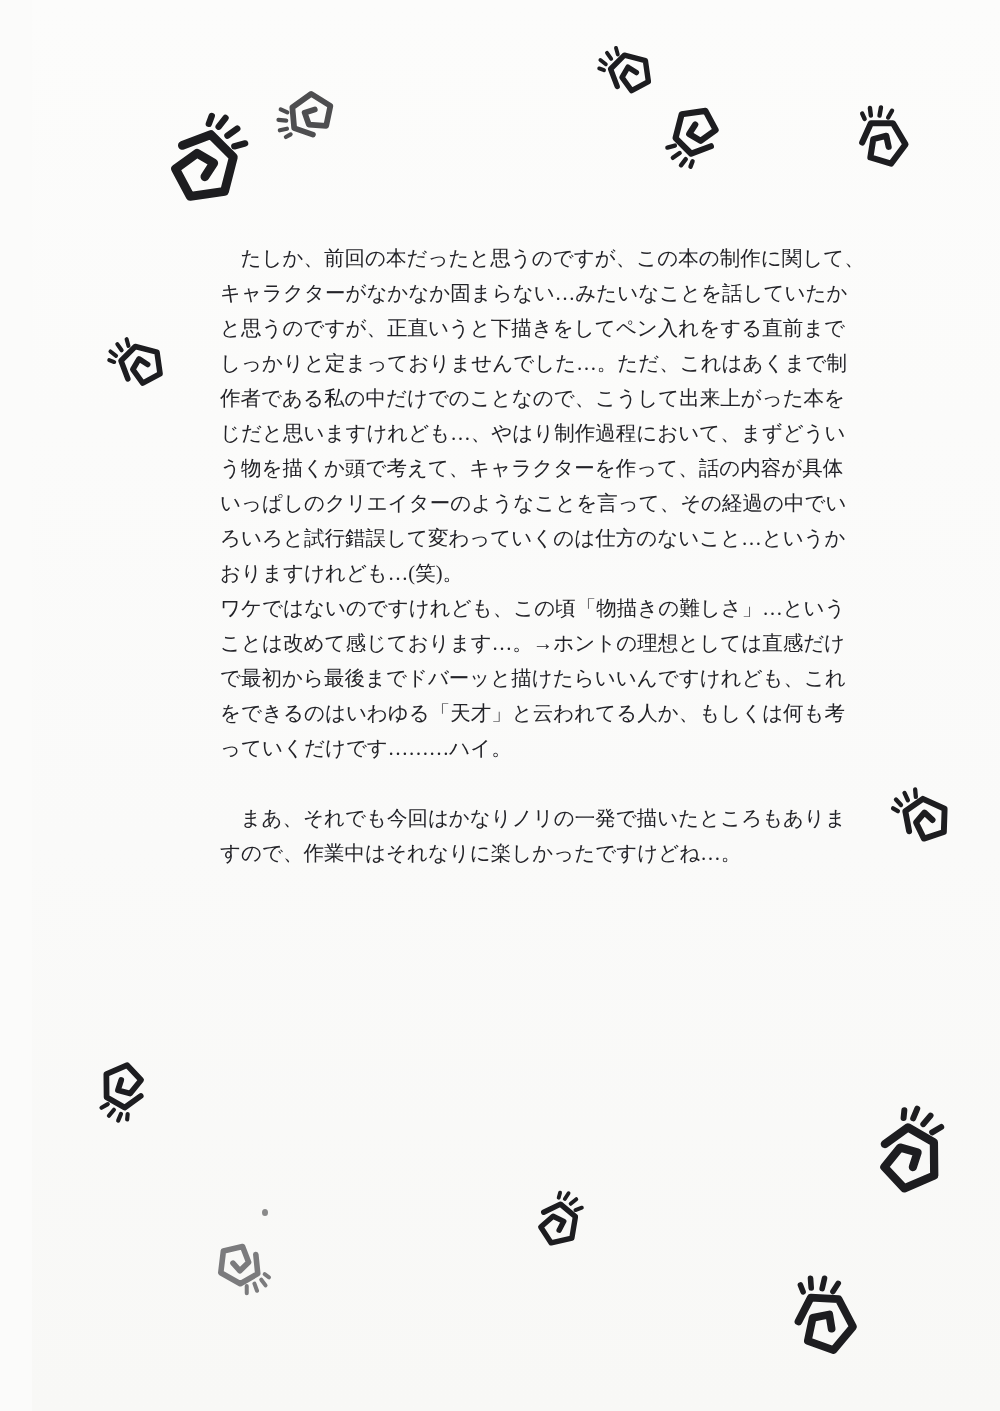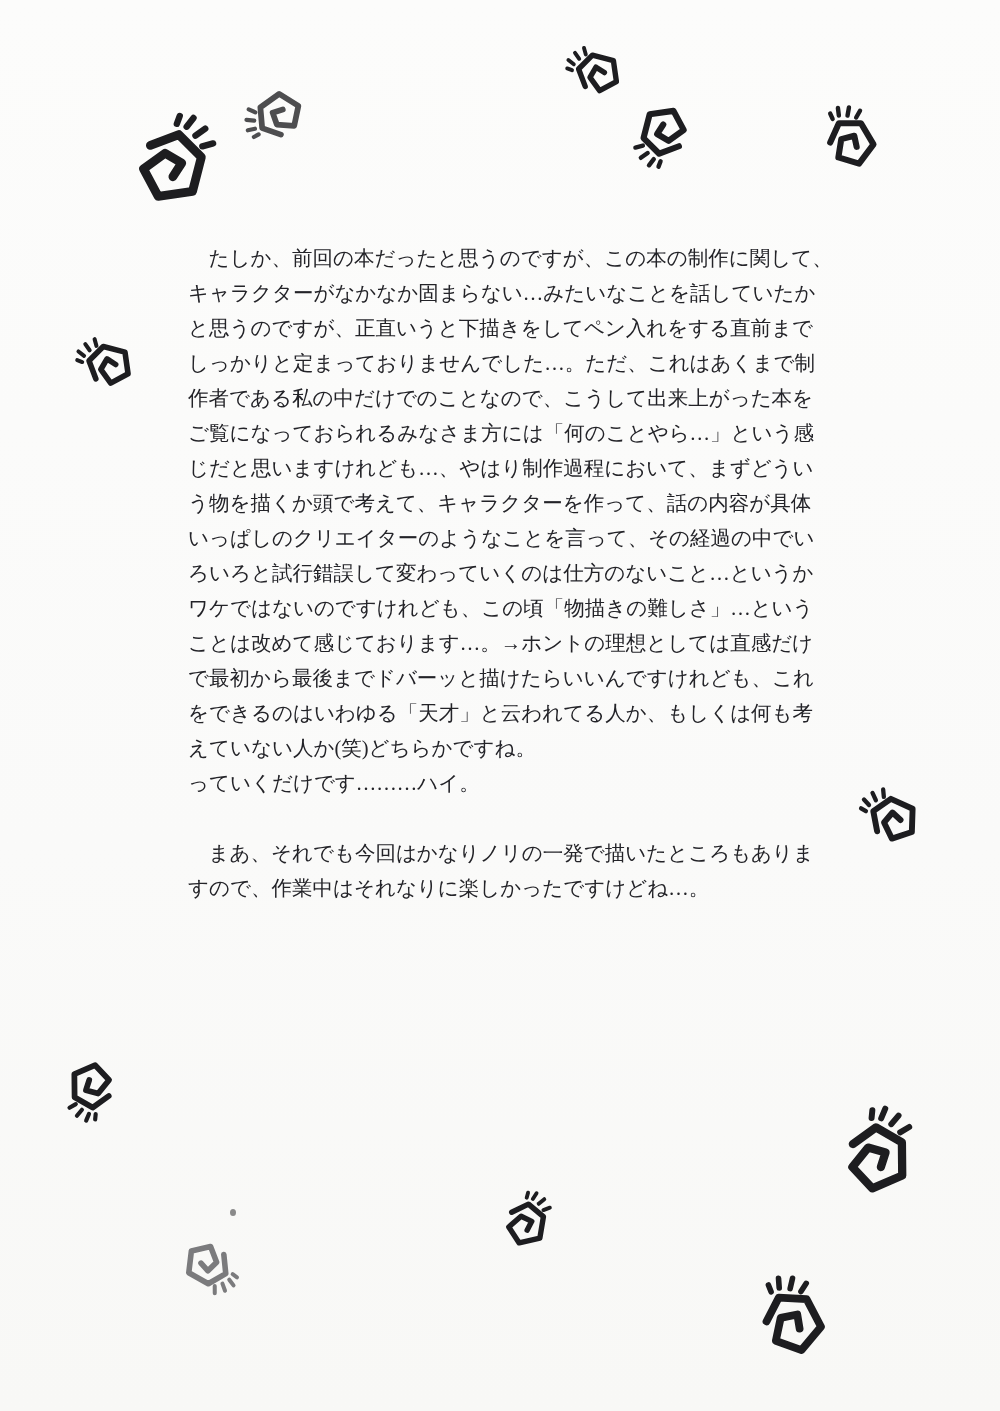--- a/index.html
+++ b/index.html
@@ -11,20 +11,21 @@
     height: 1411px;
     position: relative;
     background: #fbfbfa;
     overflow: hidden;
     font-family: "Liberation Serif", "DejaVu Serif", serif;
   }
   .page {
     position: absolute;
     inset: 0;
     background: linear-gradient(180deg, #fcfcfb 0%, #fafaf9 60%, #f8f8f6 100%);
+    margin-left: 32px;
   }
   .text-block {
     position: absolute;
     left: 188px;
     top: 241px;
     width: 672px;
     color: #232328;
     font-size: 20.5px;
     letter-spacing: 0px;
   }
@@ -70,30 +71,29 @@
       </g>
     </defs>
   </svg>
 
   <div class="text-block">
       <div class="text-line">　たしか、前回の本だったと思うのですが、この本の制作に関して、</div>
       <div class="text-line">キャラクターがなかなか固まらない…みたいなことを話していたか</div>
       <div class="text-line">と思うのですが、正直いうと下描きをしてペン入れをする直前まで</div>
       <div class="text-line">しっかりと定まっておりませんでした…。ただ、これはあくまで制</div>
       <div class="text-line">作者である私の中だけでのことなので、こうして出来上がった本を</div>
-      <div class="text-line">ご覧になっておられるみなさま方には「何のことやら…」という感</div>
       <div class="text-line">じだと思いますけれども…、やはり制作過程において、まずどうい</div>
       <div class="text-line">う物を描くか頭で考えて、キャラクターを作って、話の内容が具体</div>
       <div class="text-line">いっぱしのクリエイターのようなことを言って、その経過の中でい</div>
       <div class="text-line">ろいろと試行錯誤して変わっていくのは仕方のないこと…というか</div>
+      <div class="text-line">おりますけれども…(笑)。</div>
       <div class="text-line">ワケではないのですけれども、この頃「物描きの難しさ」…という</div>
       <div class="text-line">ことは改めて感じております…。→ホントの理想としては直感だけ</div>
       <div class="text-line">で最初から最後までドバーッと描けたらいいんですけれども、これ</div>
       <div class="text-line">をできるのはいわゆる「天才」と云われてる人か、もしくは何も考</div>
-      <div class="text-line">えていない人か(笑)どちらかですね。</div>
       <div class="text-line">っていくだけです………ハイ。</div>
       <div class="text-line"></div>
       <div class="text-line">　まあ、それでも今回はかなりノリの一発で描いたところもありま</div>
       <div class="text-line">すので、作業中はそれなりに楽しかったですけどね…。</div>
     </div>
 
   <svg class="stamp" viewBox="0 0 100 100" style="left:120px; top:114px; width:98px; height:98px; color:#1d1d20; transform:rotate(0deg);">
       <use href="#stampGlyph"></use>
     </svg>
 

